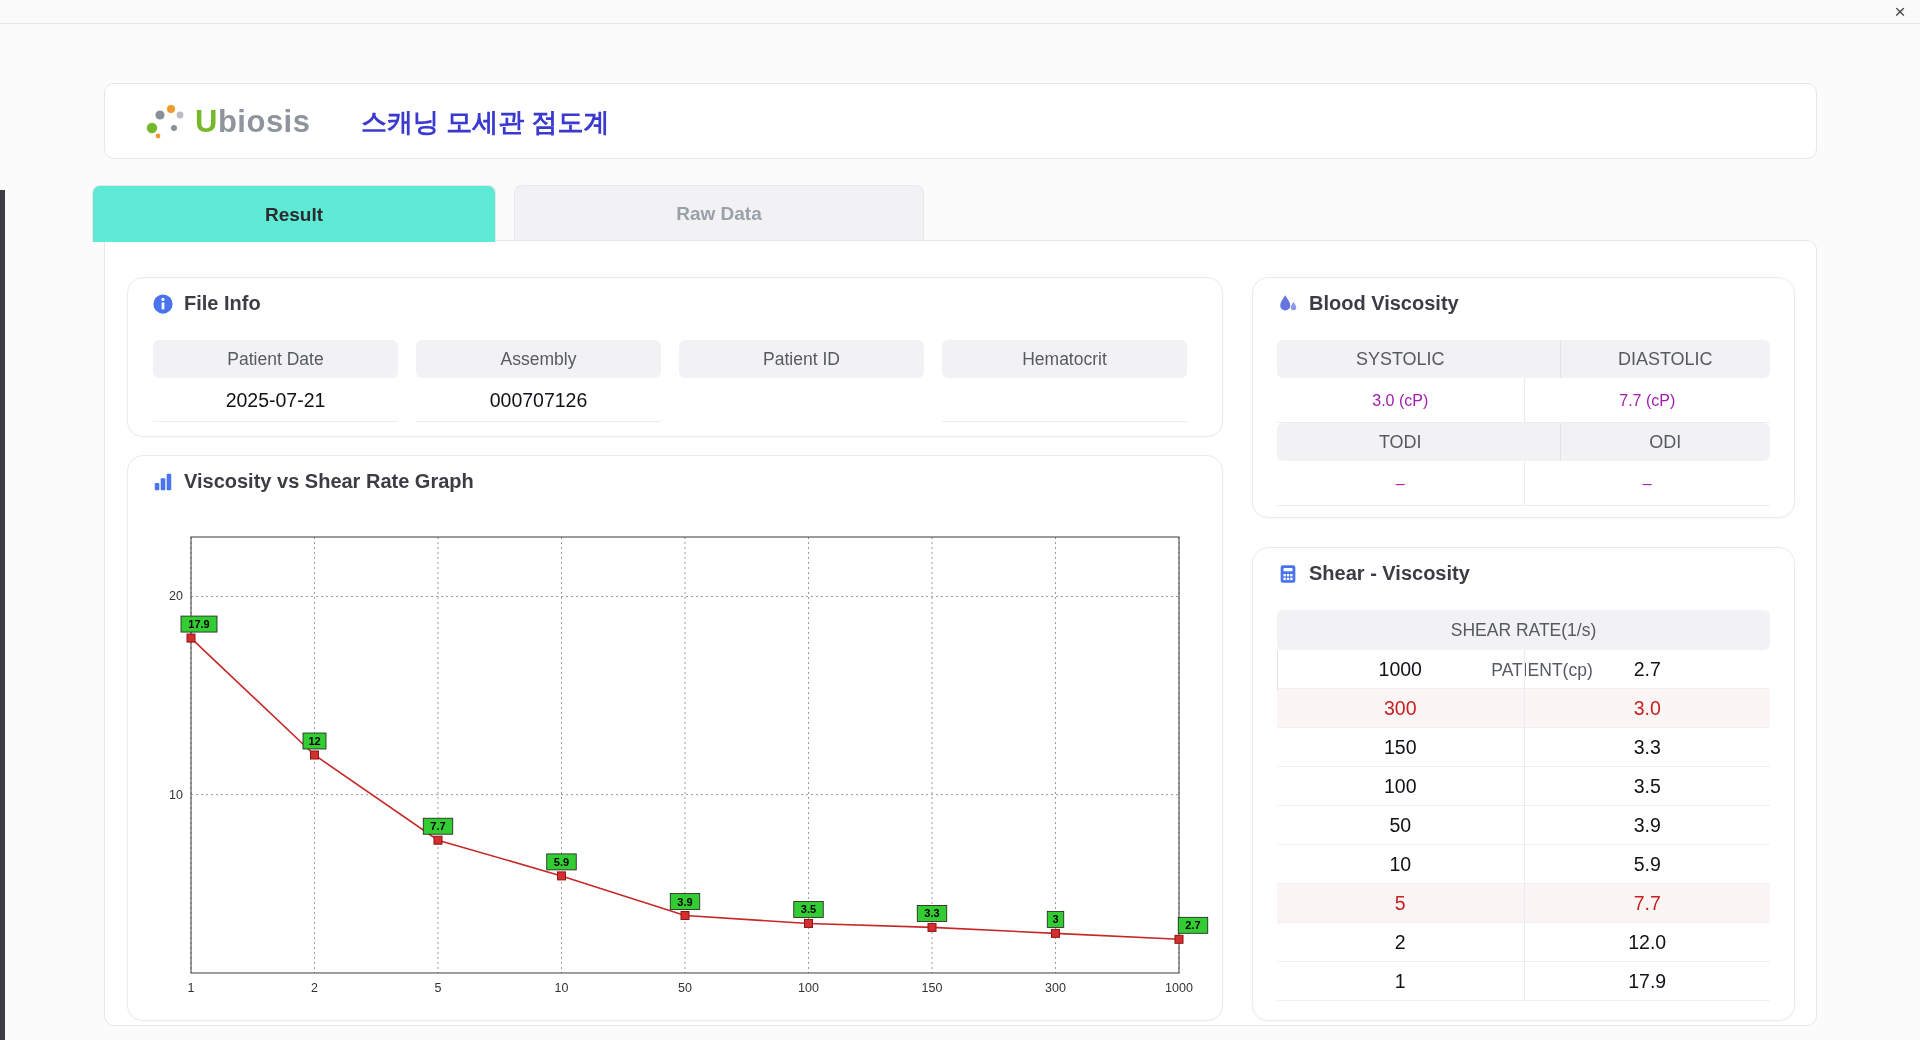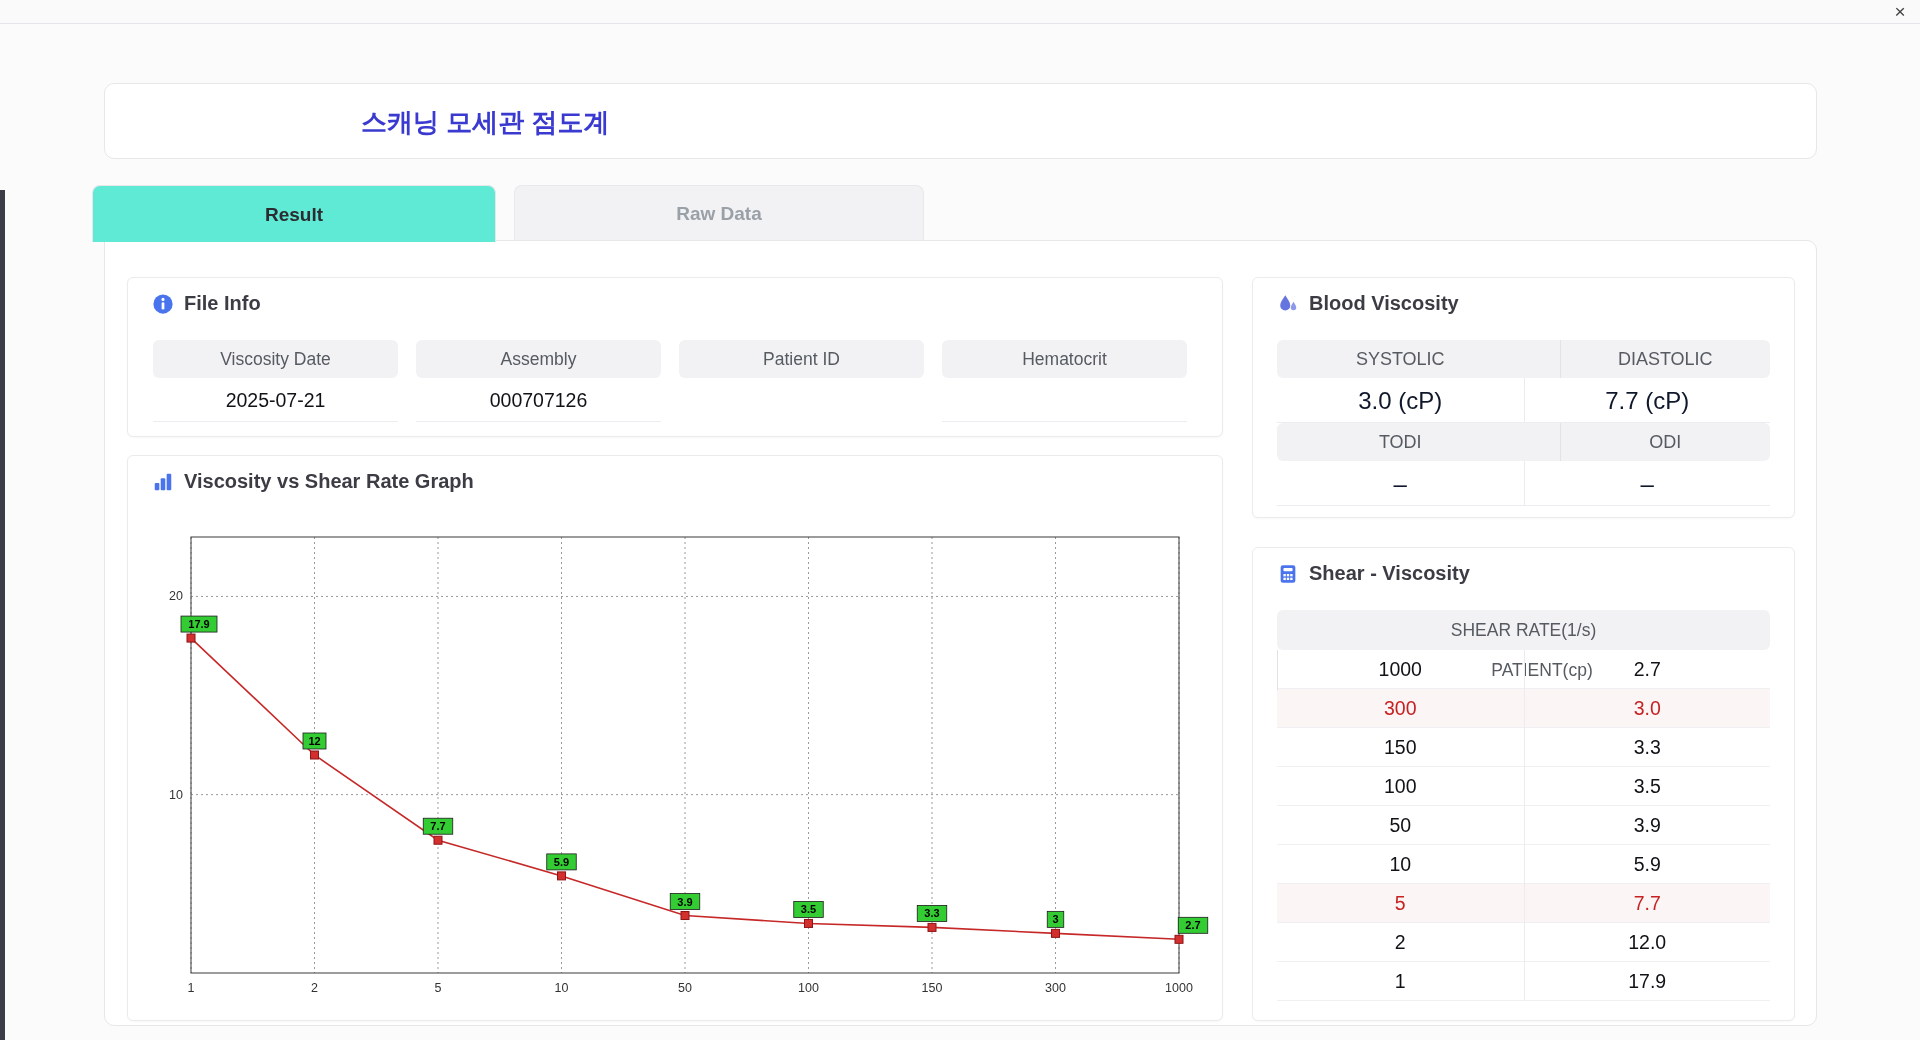--- a/index.html
+++ b/index.html
@@ -36,21 +36,21 @@
     font-size:19px; border-radius:8px 8px 0 0; cursor:pointer; }
   .tab-active { left:92px; width:404px; height:57px; line-height:57px; background:#5eead4;
     border:1px solid #e7e7ea; border-bottom:none; color:#2b2b30; font-weight:700; z-index:3; }
   .tab-inactive { left:514px; width:410px; background:#f2f2f4; border:1px solid #e9e9ec;
     border-bottom:none; color:#9aa0a8; font-weight:600; z-index:1; }
 
   
   .body-card { position:absolute; left:104px; top:240px; width:1713px; height:786px;
     background:#fff; border:1px solid #e7e7ea; border-radius:0 10px 10px 10px; z-index:2; }
 
-  .card { position:absolute; background:#fff; border:1px solid #ebebee; border-radius:6px;
+  .card { position:absolute; background:#fff; border:1px solid #ebebee; border-radius:16px;
     box-shadow:0 1px 2px rgba(0,0,0,.03); }
   .card-header { position:absolute; left:24px; top:14px; display:flex; align-items:center; gap:10px;
     font-size:20px; font-weight:700; color:#3c3d44; }
   .hicon { width:22px; height:22px; flex:0 0 22px; }
 
   
   .file-card { left:22px; top:36px; width:1096px; height:160px; }
   .fields { position:absolute; left:25px; top:62px; display:flex; gap:18px; }
   .field { width:245px; }
   .f-label { height:38px; line-height:38px; background:#f2f2f5; border-radius:6px;
@@ -71,21 +71,21 @@
 
   
   .bv-card { left:1147px; top:36px; width:543px; height:241px; }
   .bv-table { position:absolute; left:24px; right:24px; top:62px; }
   .bv-label-row { display:grid; grid-template-columns:1fr 1fr; height:38px; background:#f2f2f5;
     border-radius:6px; }
   .bv-label-row > div { line-height:38px; text-align:center; font-size:18px; color:#565a61; }
   .bv-label-row > div + div { border-left:1px solid #e2e2e7;margin-left:36px; }
   .bv-value-row { display:grid; grid-template-columns:1fr 1fr; height:45px;
     border-bottom:1px solid #ededf1; }
-  .bv-value-row > div { line-height:45px; text-align:center; font-size:24px; color:#0f172a; }
+  .bv-value-row > div { line-height:45px; text-align:center; font-size:16px; color:#a21caf; }
   .bv-value-row > div + div { border-left:1px solid #ececf0; }
 
   
   .sv-card { left:1147px; top:306px; width:543px; height:474px; }
   .sv-table { position:absolute; left:24px; right:24px; top:62px; }
   .sv-head { display:grid; grid-template-columns:1fr; height:40px; background:#f2f2f5;
     border-radius:6px; }
   .sv-head > div { line-height:40px; text-align:center; font-size:17.5px; color:#565a61; }
   .sv-head > div + div { border-left:1px solid #e2e2e7;padding-left:36px; }
   .sv-row { display:grid; grid-template-columns:1fr 1fr; height:39px;
@@ -100,40 +100,51 @@
 
 <div id="app">
 
   <div class="titlebar">
     <span class="close-btn">×</span>
   </div>
 
   <div class="desktop-edge"></div>
 
   <div class="header-card">
+    <div class="logo">
+      <svg width="46" height="42" viewBox="0 0 46 42">
+        <circle cx="9" cy="27" r="5.2" fill="#76b82a"></circle>
+        <circle cx="17" cy="14" r="4.6" fill="#8a9097"></circle>
+        <circle cx="28" cy="8" r="4.0" fill="#f09a2e"></circle>
+        <circle cx="37" cy="14" r="3.4" fill="#b9bec4"></circle>
+        <circle cx="31" cy="27" r="3.0" fill="#8a9097"></circle>
+        <circle cx="15" cy="35" r="2.4" fill="#f09a2e"></circle>
+      </svg>
+      <span class="logo-text"><span class="logo-u">U</span><span class="logo-rest">biosis</span></span>
+    </div>
     <div class="app-title">스캐닝 모세관 점도계</div>
   </div>
 
   <div class="tab tab-active">Result</div>
   <div class="tab tab-inactive">Raw Data</div>
 
   <div class="body-card">
 
     <div class="card file-card">
       <div class="card-header">
         <svg class="hicon" viewBox="0 0 24 24">
           <circle cx="12" cy="12" r="10.5" fill="#4a74ee"></circle>
           <circle cx="12" cy="7" r="1.7" fill="#fff"></circle>
           <rect x="10.5" y="10" width="3" height="8" rx="1.5" fill="#fff"></rect>
         </svg>
         <span>File Info</span>
       </div>
       <div class="fields">
         <div class="field">
-          <div class="f-label">Viscosity Date</div>
+          <div class="f-label">Patient Date</div>
           <div class="f-value">2025-07-21</div>
         </div>
         <div class="field">
           <div class="f-label">Assembly</div>
           <div class="f-value">000707126</div>
         </div>
         <div class="field">
           <div class="f-label">Patient ID</div>
         </div>
         <div class="field">

